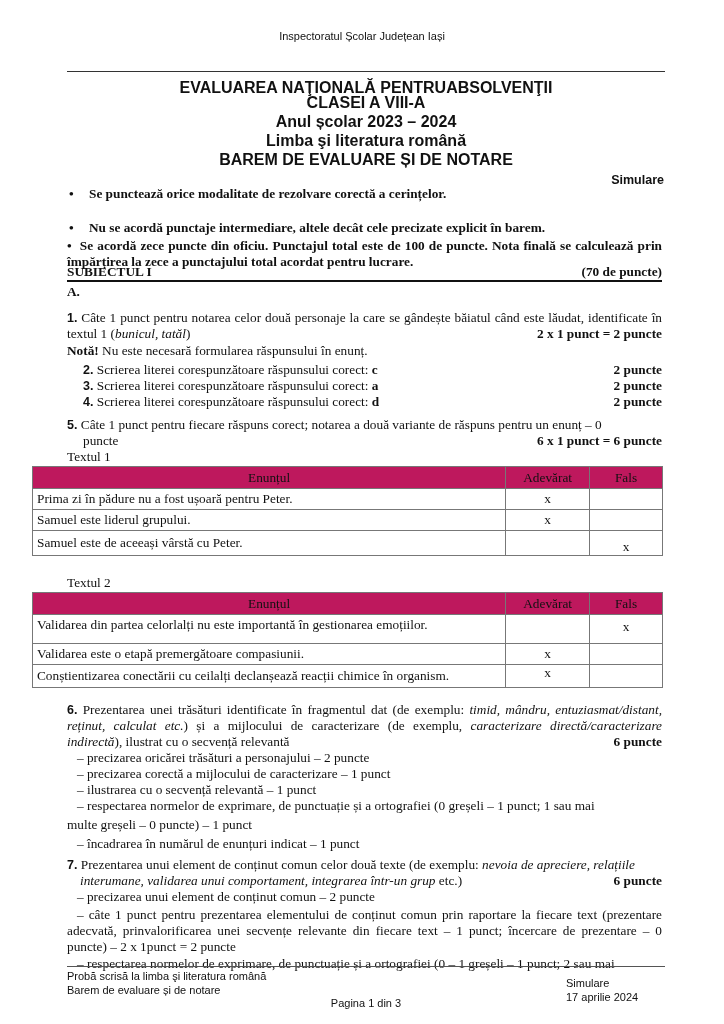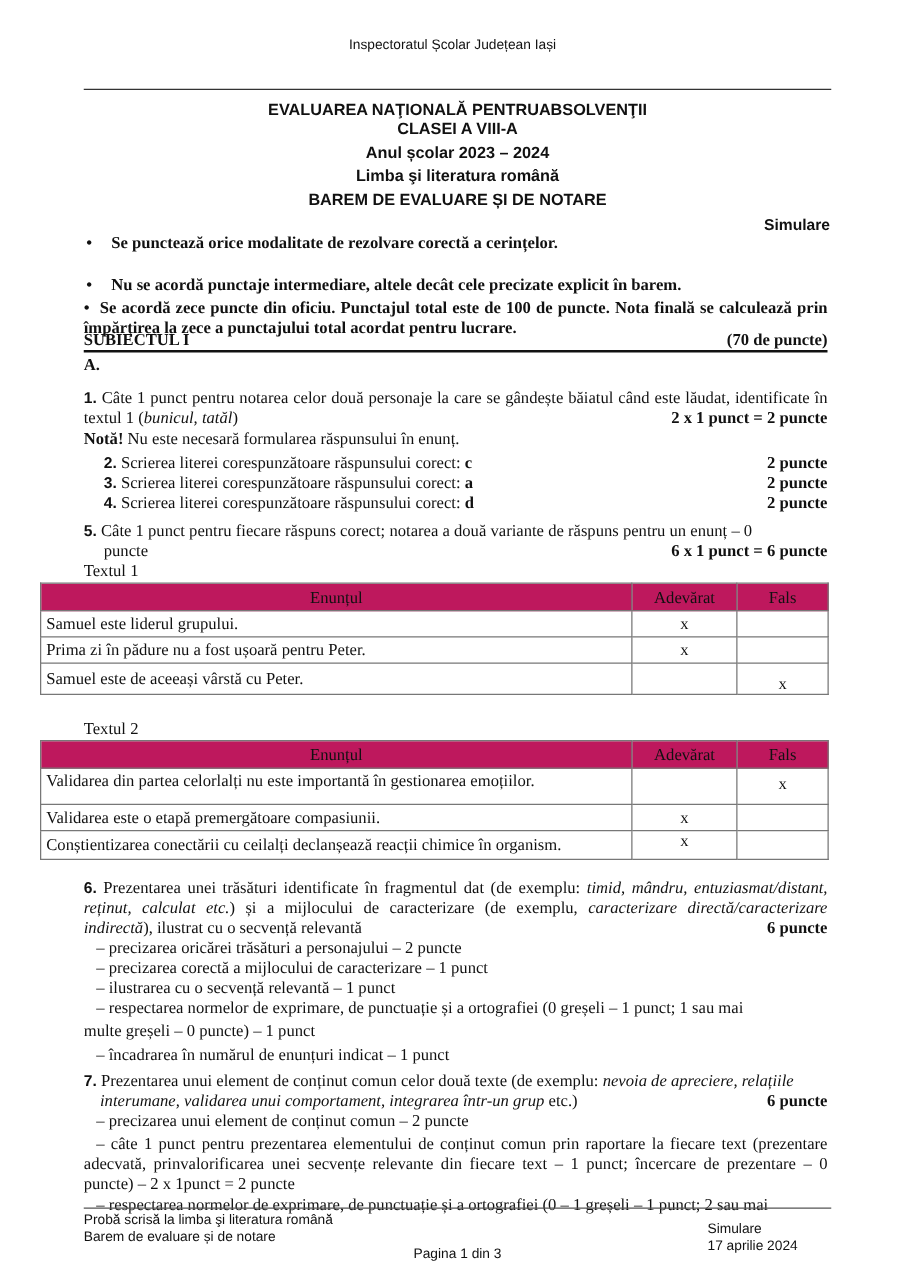--- a/index.html
+++ b/index.html
@@ -2,21 +2,21 @@
 <html><head>
 <meta charset="utf-8">
 <style>
   html, body { margin: 0; padding: 0; background: #ffffff; }
   body { width: 724px; height: 1024px; position: relative; overflow: hidden; color: #111; }
   .sans { font-family: "Liberation Sans", "DejaVu Sans", sans-serif; }
   .serif { font-family: "Liberation Serif", "DejaVu Serif", serif; }
   .abs { position: absolute; }
   .page-header { top: 30px; left: 0; width: 724px; text-align: center; font-size: 11px; }
   .top-rule { top: 71px; left: 67px; width: 598px; height: 1px; background: #333; }
-  .title-block { top: 80px; left: 67px; width: 598px; text-align: center; font-weight: bold; font-size: 13px; }
+  .title-block { top: 80px; left: 67px; width: 598px; text-align: center; font-weight: bold; font-size: 16px; }
   .title-block div { line-height: 15px; }
   .title-block .gap { margin-top: 4px; }
   .sim-label { top: 173px; right: 60px; font-weight: bold; font-size: 12.5px; }
   .content { left: 67px; width: 595px; font-size: 13.3px; line-height: 16px; }
   .b { font-weight: bold; }
   .i { font-style: italic; }
   .row { display: flex; justify-content: space-between; margin-left: 16px; }
   .bullet { display: flex; }
   .bullet .dot { width: 20px; flex: none; padding-left: 2px; }
   .subject { top: 264px; border-bottom: 2px solid #111; display: flex; justify-content: space-between; font-weight: bold; padding-bottom: 0; }
@@ -102,26 +102,26 @@
       <col style="width:84px">
       <col style="width:73px">
     </colgroup>
   <tbody>
       <tr>
     <th>Enunțul</th>
     <th>Adevărat</th>
     <th>Fals</th>
   </tr>
   <tr>
-    <td>Samuel este liderul grupului.</td>
+    <td>Prima zi în pădure nu a fost ușoară pentru Peter.</td>
     <td class="c">x</td>
     <td class="c"></td>
   </tr>
   <tr>
-    <td>Prima zi în pădure nu a fost ușoară pentru Peter.</td>
+    <td>Samuel este liderul grupului.</td>
     <td class="c">x</td>
     <td class="c"></td>
   </tr>
   <tr>
     <td style="height:24px;margin-top:24px;">Samuel este de aceeași vârstă cu Peter.</td>
     <td class="c"></td>
     <td class="c" style="vertical-align:bottom;">x</td>
   </tr>
 </tbody>
   </table>

